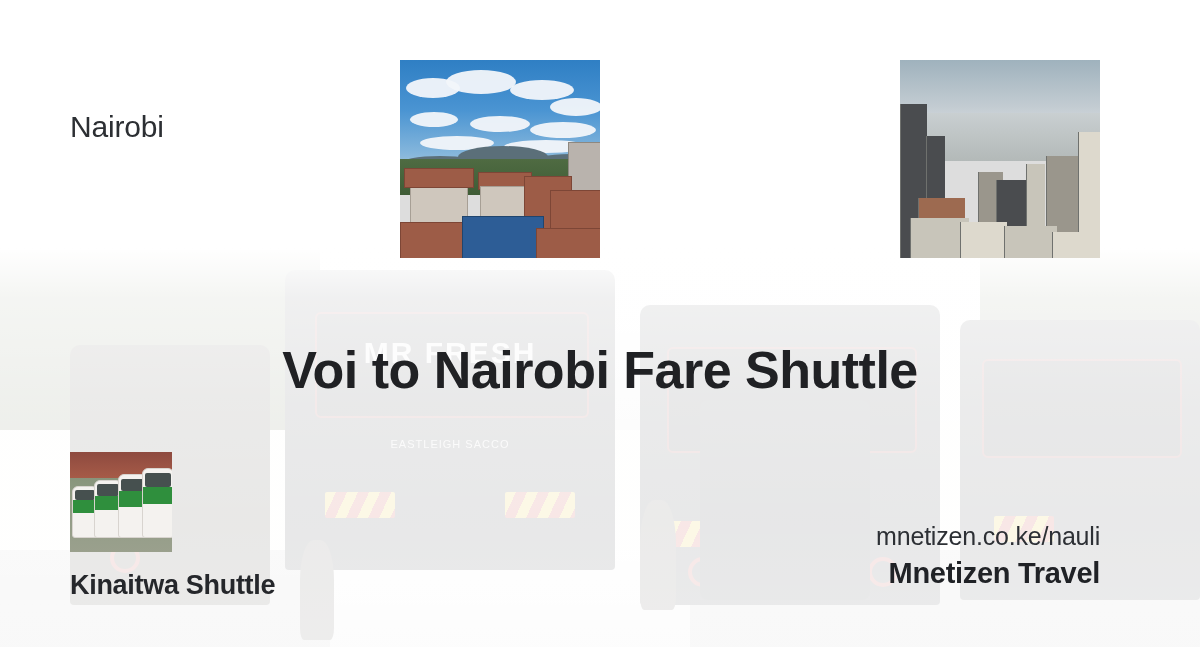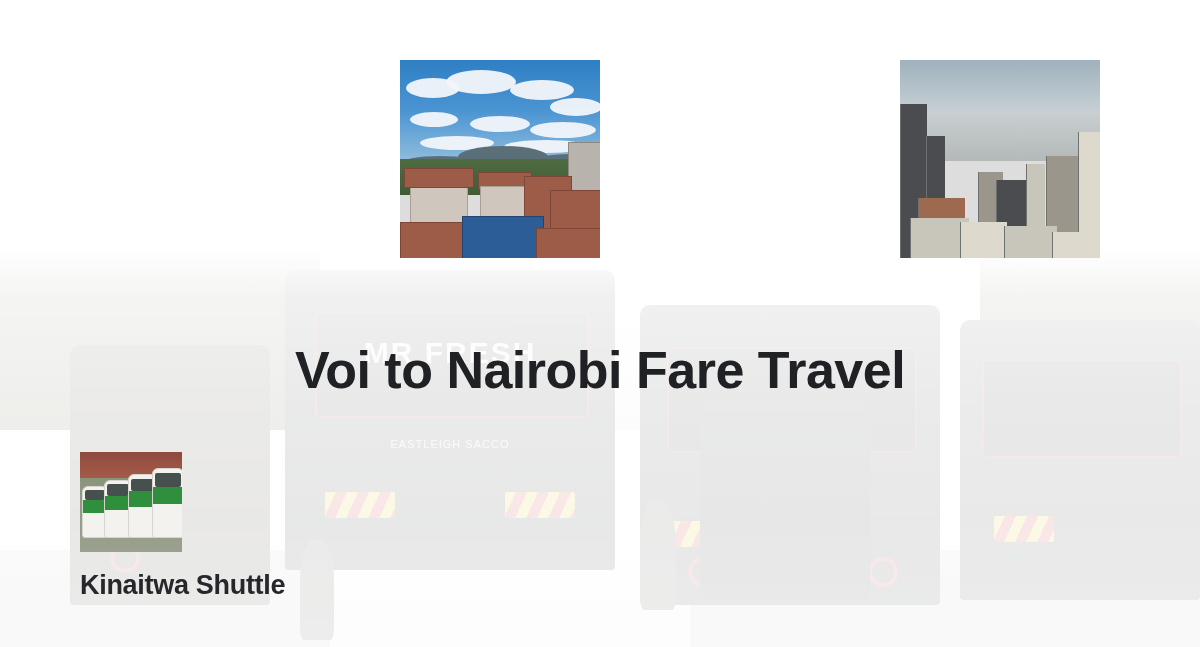--- a/index.html
+++ b/index.html
@@ -223,21 +223,21 @@
     text-align: center;
     font-size: 52px;
     font-weight: bold;
     color: #202124;
     letter-spacing: -0.5px;
     white-space: nowrap;
   }
 
   .operator {
     position: absolute;
-    left: 80px;
+    left: 70px;
     top: 452px;
   }
   .operator-logo {
     position: relative;
     width: 102px;
     height: 100px;
     overflow: hidden;
     background: #6d7a62;
   }
   .mat-bg {
@@ -342,20 +342,21 @@
 
       <div class="person" style="left:640px;top:250px;width:36px;height:110px;"></div>
       <div class="person" style="left:300px;top:290px;width:34px;height:100px;"></div>
     </div>
     <div class="bg-wash"></div>
   </div>
 
   <div class="content">
 
     <div class="route-block">
+      <div class="route-to">Nairobi</div>
     </div>
 
     <div class="thumb thumb-voi">
       <div class="voi-sky"></div>
       <div class="cloud" style="left:6px;top:18px;width:54px;height:20px;"></div>
       <div class="cloud" style="left:46px;top:10px;width:70px;height:24px;"></div>
       <div class="cloud" style="left:110px;top:20px;width:64px;height:20px;"></div>
       <div class="cloud" style="left:150px;top:38px;width:52px;height:18px;"></div>
       <div class="cloud" style="left:10px;top:52px;width:48px;height:15px;"></div>
       <div class="cloud" style="left:70px;top:56px;width:60px;height:16px;"></div>
@@ -389,21 +390,21 @@
       <div class="tower light" style="left:126px;top:104px;width:18px;height:94px;"></div>
       <div class="tower mid" style="left:146px;top:96px;width:32px;height:102px;"></div>
       <div class="tower pale" style="left:178px;top:72px;width:22px;height:126px;"></div>
       <div class="tower roofred" style="left:18px;top:138px;width:46px;height:20px;"></div>
       <div class="tower light" style="left:10px;top:158px;width:58px;height:40px;"></div>
       <div class="tower pale" style="left:60px;top:162px;width:46px;height:36px;"></div>
       <div class="tower light" style="left:104px;top:166px;width:52px;height:32px;"></div>
       <div class="tower pale" style="left:152px;top:172px;width:48px;height:26px;"></div>
     </div>
 
-    <div class="headline">Voi to Nairobi Fare Travel</div>
+    <div class="headline">Voi to Nairobi Fare Shuttle</div>
 
     <div class="operator">
       <div class="operator-logo">
         <div class="mat-bg"></div>
         <div class="mat-roofline"></div>
         <div class="van" style="left:2px;width:24px;height:50px;">
           <div class="wind"></div>
           <div class="band"></div>
         </div>
         <div class="van" style="left:24px;width:26px;height:56px;">
@@ -415,15 +416,19 @@
           <div class="band"></div>
         </div>
         <div class="van" style="left:72px;width:30px;height:68px;">
           <div class="wind"></div>
           <div class="band"></div>
         </div>
       </div>
       <div class="operator-name">Kinaitwa Shuttle</div>
     </div>
 
+    <div class="brand">
+      <div class="brand-url">mnetizen.co.ke/nauli</div>
+      <div class="brand-name">Mnetizen Travel</div>
+    </div>
 
   </div>
 </div>
 
 </body></html>

